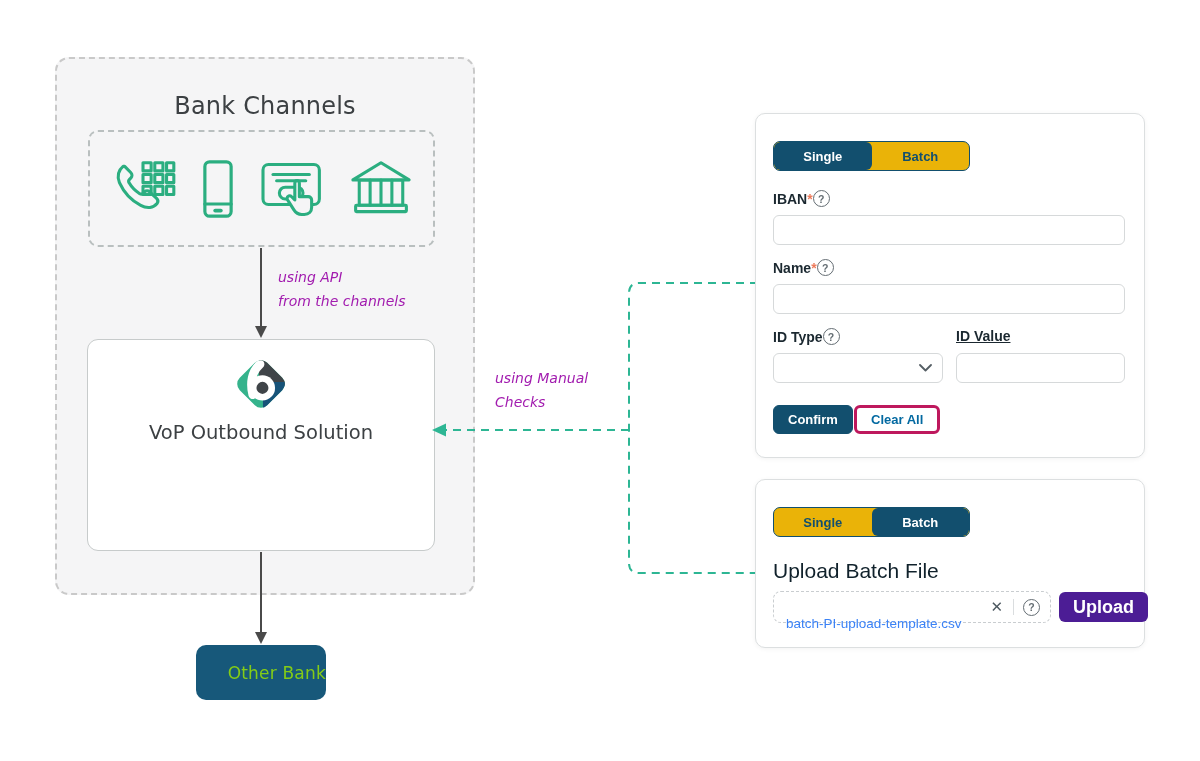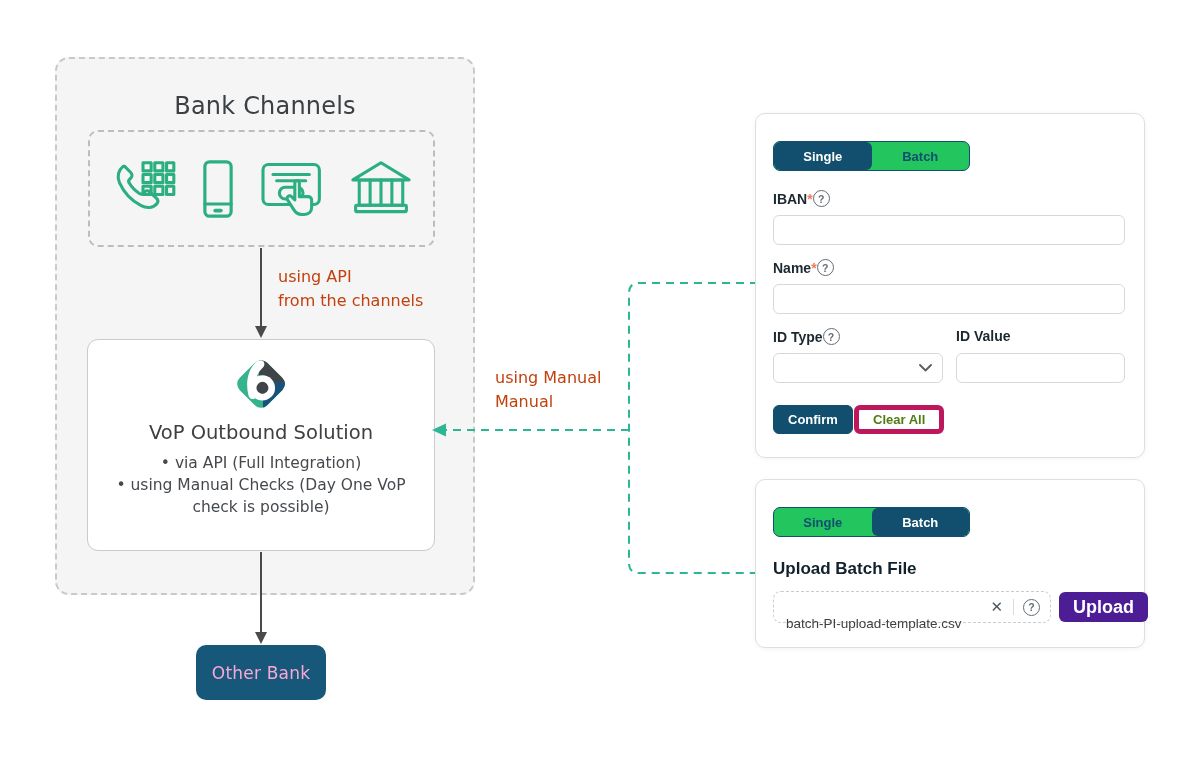--- a/index.html
+++ b/index.html
@@ -19,63 +19,63 @@
   .ch-icon { display:flex; align-items:center; justify-content:center; }
 
   .vop-box { position:absolute; left:87px; top:339px; width:348px; height:212px;
     background:#ffffff; border:1.5px solid #c7cbcb; border-radius:11px; text-align:center; }
   .vop-logo { margin-top:13px; }
   .vop-title { font-size:19.5px; font-weight:400; color:#3c4043; margin-top:2px; }
   .vop-bullets { margin:8px auto 0; width:336px; font-size:15.5px; line-height:22px; color:#45494d; }
   .vop-bullet::before { content:"•  "; color:#45494d; }
 
   .arrow-svg { position:absolute; }
-  .flow-label { position:absolute; font-size:16px; line-height:24px; color:#c2410c; }
+  .flow-label { position:absolute; font-size:14px; line-height:24px; color:#a21caf;font-style:italic; }
 
   .other-bank { position:absolute; left:196px; top:645px; width:130px; height:55px;
-    background:#17587a; border-radius:10px; color:#f9a8d4; font-size:17px; font-weight:500;
-    display:flex; align-items:center; justify-content:center; letter-spacing:.2px; }
+    background:#17587a; border-radius:10px; color:#84cc16; font-size:17px; font-weight:500;
+    display:flex; align-items:center; justify-content:flex-end; letter-spacing:.2px; }
 
   
   .connector { position:absolute; left:428px; top:268px; }
 
   
   .panel { position:absolute; left:755px; width:390px; background:#ffffff;
     border:1px solid #dcdfe0; border-radius:10px; box-shadow:0 1px 5px rgba(0,0,0,.05);
     color:#1b2830; }
   .panel-top { top:113px; height:345px; }
   .panel-bottom { top:479px; height:169px; }
 
   .tabs { position:absolute; left:17px; top:27px; width:197px; height:30px;
-    border:1px solid #124f6e; border-radius:7px; overflow:hidden; display:flex; background:#22c55e; }
+    border:1px solid #124f6e; border-radius:7px; overflow:hidden; display:flex; background:#eab308; }
   .tab { flex:1; display:flex; align-items:center; justify-content:center;
     font-size:13px; font-weight:700; cursor:pointer; color:#124f6e; }
   .tab.active { background:#124f6e; color:#ffffff; border-radius:6px; }
 
   .fld-label { position:absolute; font-size:14px; font-weight:700; color:#1b2830;
     display:flex; align-items:center; }
   .req { color:#ee7b5c; font-weight:700; }
   .help { width:17px; height:17px; border:1.4px solid #646d73; border-radius:50%;
     display:inline-flex; align-items:center; justify-content:center; font-size:10.5px;
     font-weight:700; color:#646d73; }
   .txt-input { position:absolute; height:30px; border:1px solid #d6d9da; border-radius:6px;
     background:#fff; font-size:13px; padding:0 8px; color:#1b2830; outline:none; }
   .select { position:absolute; height:30px; border:1px solid #d6d9da; border-radius:6px;
     background:#fff; display:flex; align-items:center; justify-content:flex-end; padding:0 10px; }
 
   .btn { position:absolute; height:29px; border-radius:6px; display:flex; align-items:center;
     justify-content:center; font-size:13px; font-weight:700; padding:0 14px; cursor:pointer; }
   .btn-primary { background:#124f6e; color:#ffffff; border:1px solid #124f6e; }
-  .btn-secondary { background:#ffffff; color:#4d7c0f; border:5px solid #be185d; }
-
-  .upload-heading { position:absolute; left:17px; top:79px; font-size:17px; font-weight:700; color:#10212b; }
+  .btn-secondary { background:#ffffff; color:#0369a1; border:3px solid #be185d; }
+
+  .upload-heading { position:absolute; left:17px; top:79px; font-size:21px; font-weight:400; color:#10212b; }
   .file-chip { position:absolute; left:17px; top:111px; width:278px; height:32px;
     border:1.5px dashed #c9cdd0; border-radius:8px; display:flex; align-items:center;
     padding:0 10px 0 12px; background:#fff; }
-  .file-name { flex:1; font-size:13.5px; color:#404040; white-space:nowrap; overflow:hidden;margin-top:33px; }
+  .file-name { flex:1; font-size:13.5px; color:#3b82f6; white-space:nowrap; overflow:hidden;margin-top:33px; }
   .chip-x { font-size:15px; color:#4d5961; cursor:pointer; padding:0 6px; }
   .chip-div { width:1px; height:16px; background:#dadddf; margin:0 4px; }
   .chip-help { margin-left:5px; cursor:pointer; }
   .btn-upload { position:absolute; left:303px; top:112px; height:30px; background:#4c1d95;
     color:#fff; border:none; font-weight:700; font-size:18px; }
 </style>
 </head>
 <body>
 
 <div class="canvas">
@@ -146,39 +146,34 @@
         <g clip-path="url(#dclip)">
           <rect x="0" y="0" width="64" height="64" fill="#35b38c"></rect>
           <polygon points="30,0 64,0 64,34 30,34" fill="#3f4448"></polygon>
           <polygon points="34,30 64,30 64,64 34,64" fill="#175379"></polygon>
           <path d="M23.5 43 C20.5 31 22.5 19 31 11.5" stroke="#ffffff" stroke-width="9" stroke-linecap="round" fill="none"></path>
           <circle cx="33.5" cy="36" r="13" fill="#ffffff"></circle>
           <circle cx="33.5" cy="36" r="6.2" fill="#3f4448"></circle>
         </g>
       </svg>
       <div class="vop-title">VoP Outbound Solution</div>
-      <div class="vop-bullets">
-        <div class="vop-bullet" style="display:inline;">via API (Full Integration)</div>
-        <br>
-        <span class="vop-bullet">using Manual Checks (Day One VoP check is possible)</span>
-      </div>
     </div>
 
     <svg class="arrow-svg" style="left:253px; top:552px;" width="16" height="94">
       <line x1="8" y1="0" x2="8" y2="81" stroke="#4a4a4a" stroke-width="2"></line>
       <polygon points="2,80 14,80 8,92" fill="#4a4a4a"></polygon>
     </svg>
 
     <div class="other-bank">
       <span>Other Bank</span>
     </div>
 
     <div class="flow-label" style="left:495px; top:366px;">
       <div>using Manual</div>
-      <div>Manual</div>
+      <div>Checks</div>
     </div>
   </div>
 
   <svg class="connector" width="334" height="322">
     <path d="M330 15 H211 Q201 15 201 25 V295 Q201 305 211 305 H330" fill="none" stroke="#2db694" stroke-width="2" stroke-dasharray="8 6"></path>
     <line x1="201" y1="162" x2="18" y2="162" stroke="#2db694" stroke-width="2" stroke-dasharray="8 6"></line>
     <polygon points="18,155.5 4,162 18,168.5" fill="#2db694"></polygon>
   </svg>
 
   <div class="panel panel-top">
@@ -198,21 +193,21 @@
       <span>Name</span>
       <span class="req">*</span>
       <span class="help">?</span>
     </div>
     <input class="txt-input" style="left: 17px; top: 170px; width: 352px;" value="">
 
     <div class="fld-label" style="left:17px; top:214px;text-align:center;">
       <span>ID Type</span>
       <span class="help">?</span>
     </div>
-    <div class="fld-label" style="left:200px; top:214px;">
+    <div class="fld-label" style="left:200px; top:214px;text-decoration:underline;">
       <span>ID Value</span>
     </div>
     <div class="select" style="left:17px; top:239px; width:170px;">
       <span style="flex:1; font-size:13px;"></span>
       <svg width="13" height="8" viewBox="0 0 13 8">
         <polyline points="1,1 6.5,6.5 12,1" fill="none" stroke="#555e64" stroke-width="1.8" stroke-linecap="round" stroke-linejoin="round"></polyline>
       </svg>
     </div>
     <input class="txt-input" style="left: 200px; top: 239px; width: 169px;" value="">
 

